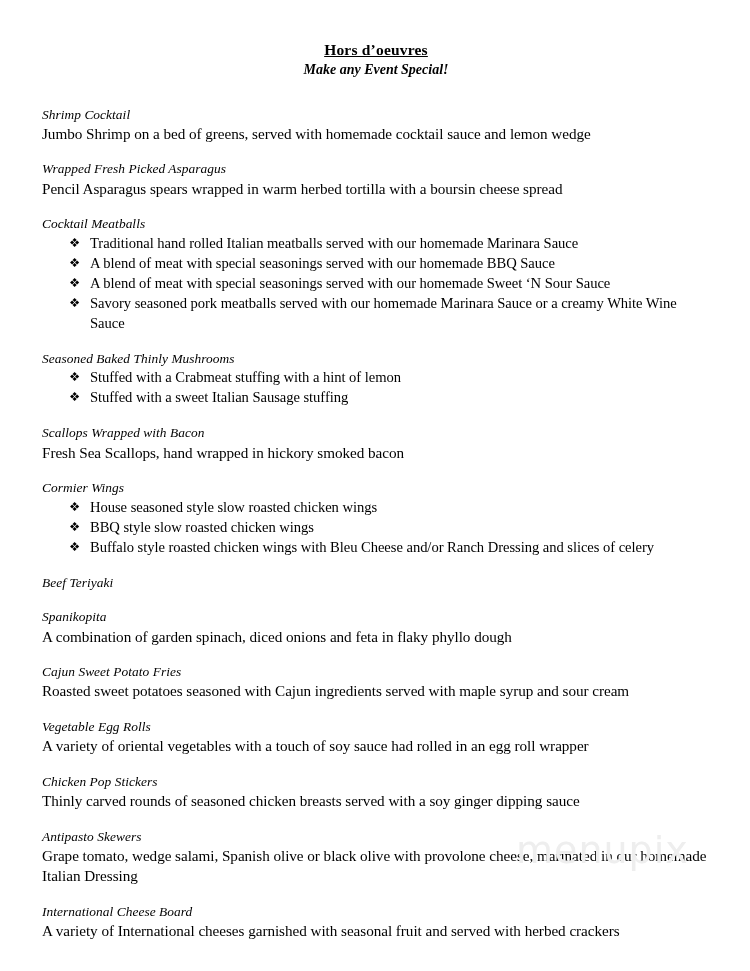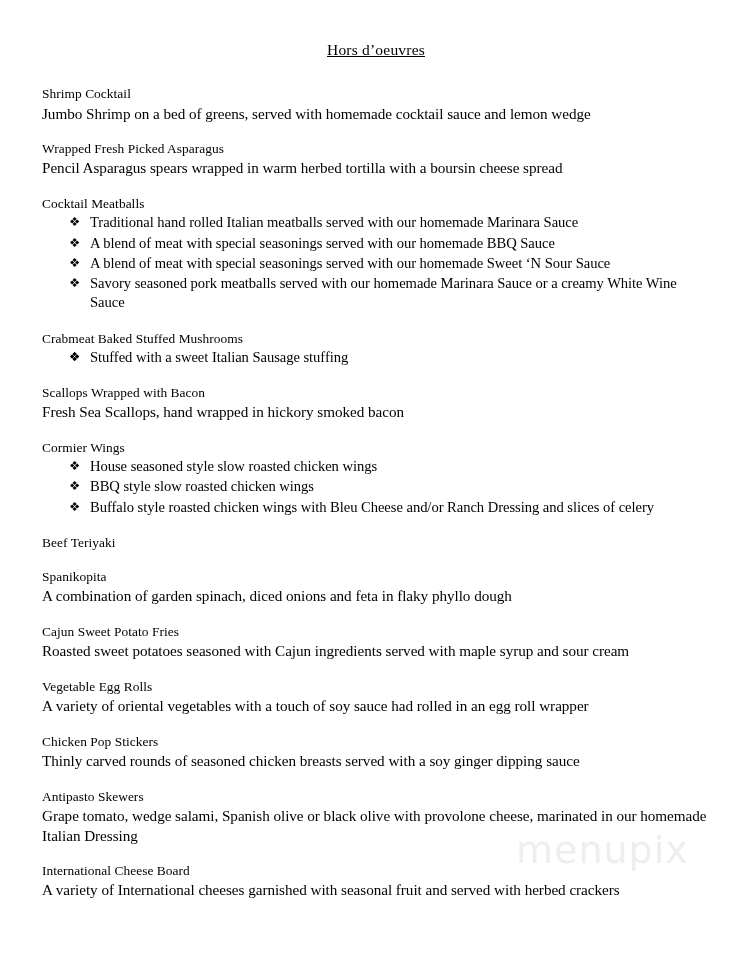--- a/index.html
+++ b/index.html
@@ -24,21 +24,21 @@
     padding: 40px 40px 0 42px;
   }
 
   
   .doc-header {
     text-align: center;
     margin: 0 0 0 0;
   }
   .doc-title {
     font-size: 15.5px;
-    font-weight: normal;
+    font-weight: bold;
     text-decoration: underline;
     letter-spacing: 0.2px;
     line-height: 1.25;
     display: inline-block;
   }
   .doc-subtitle {
     font-size: 14px;
     font-style: italic;
     font-weight: bold;
     line-height: 1.3;
@@ -49,20 +49,21 @@
   .menu-body {
     margin-top: 26px;
   }
   .menu-item {
     margin-bottom: 17px;
   }
   .menu-item:last-child { margin-bottom: 0; }
 
   .item-name {
     font-size: 13.4px;
+    font-style: italic;
     line-height: 1.28;
     letter-spacing: 0.05px;
     white-space: nowrap;
   }
   .item-desc {
     font-size: 15.2px;
     line-height: 1.30;
     letter-spacing: -0.05px;
     margin-top: 1px;
   }
@@ -103,20 +104,21 @@
     white-space: nowrap;
   }
 </style>
 </head>
 <body>
 
 <div class="page">
 
   <div class="doc-header">
     <div class="doc-title">Hors d’oeuvres</div>
+    <div class="doc-subtitle">Make any Event Special!</div>
   </div>
 
   <div class="menu-body">
       <div class="menu-item">
         <div class="item-name">Shrimp Cocktail</div>
         <div class="item-desc">Jumbo Shrimp on a bed of greens, served with homemade cocktail sauce and lemon wedge</div>
       </div>
       <div class="menu-item">
         <div class="item-name">Wrapped Fresh Picked Asparagus</div>
         <div class="item-desc">Pencil Asparagus spears wrapped in warm herbed tortilla with a boursin cheese spread</div>
@@ -124,23 +126,23 @@
       <div class="menu-item">
         <div class="item-name">Cocktail Meatballs</div>
         <ul class="bullet-list">
           <li><span class="bullet-glyph">❖</span><span>Traditional hand rolled Italian meatballs served with our homemade Marinara Sauce</span></li>
           <li><span class="bullet-glyph">❖</span><span>A blend of meat with special seasonings served with our homemade BBQ Sauce</span></li>
           <li><span class="bullet-glyph">❖</span><span>A blend of meat with special seasonings served with our homemade Sweet ‘N Sour Sauce</span></li>
           <li><span class="bullet-glyph">❖</span><span>Savory seasoned pork meatballs served with our homemade Marinara Sauce or a creamy White Wine Sauce</span></li>
         </ul>
       </div>
       <div class="menu-item">
-        <div class="item-name">Crabmeat Baked Stuffed Mushrooms</div>
+        <div class="item-name">Seasoned Baked Thinly Mushrooms</div>
         <ul class="bullet-list">
-          <li><span class="bullet-glyph">❖</span></li>
+          <li><span class="bullet-glyph">❖</span><span>Stuffed with a Crabmeat stuffing with a hint of lemon</span></li>
           <li><span class="bullet-glyph">❖</span><span>Stuffed with a sweet Italian Sausage stuffing</span></li>
         </ul>
       </div>
       <div class="menu-item">
         <div class="item-name">Scallops Wrapped with Bacon</div>
         <div class="item-desc">Fresh Sea Scallops, hand wrapped in hickory smoked bacon</div>
       </div>
       <div class="menu-item">
         <div class="item-name">Cormier Wings</div>
         <ul class="bullet-list">

